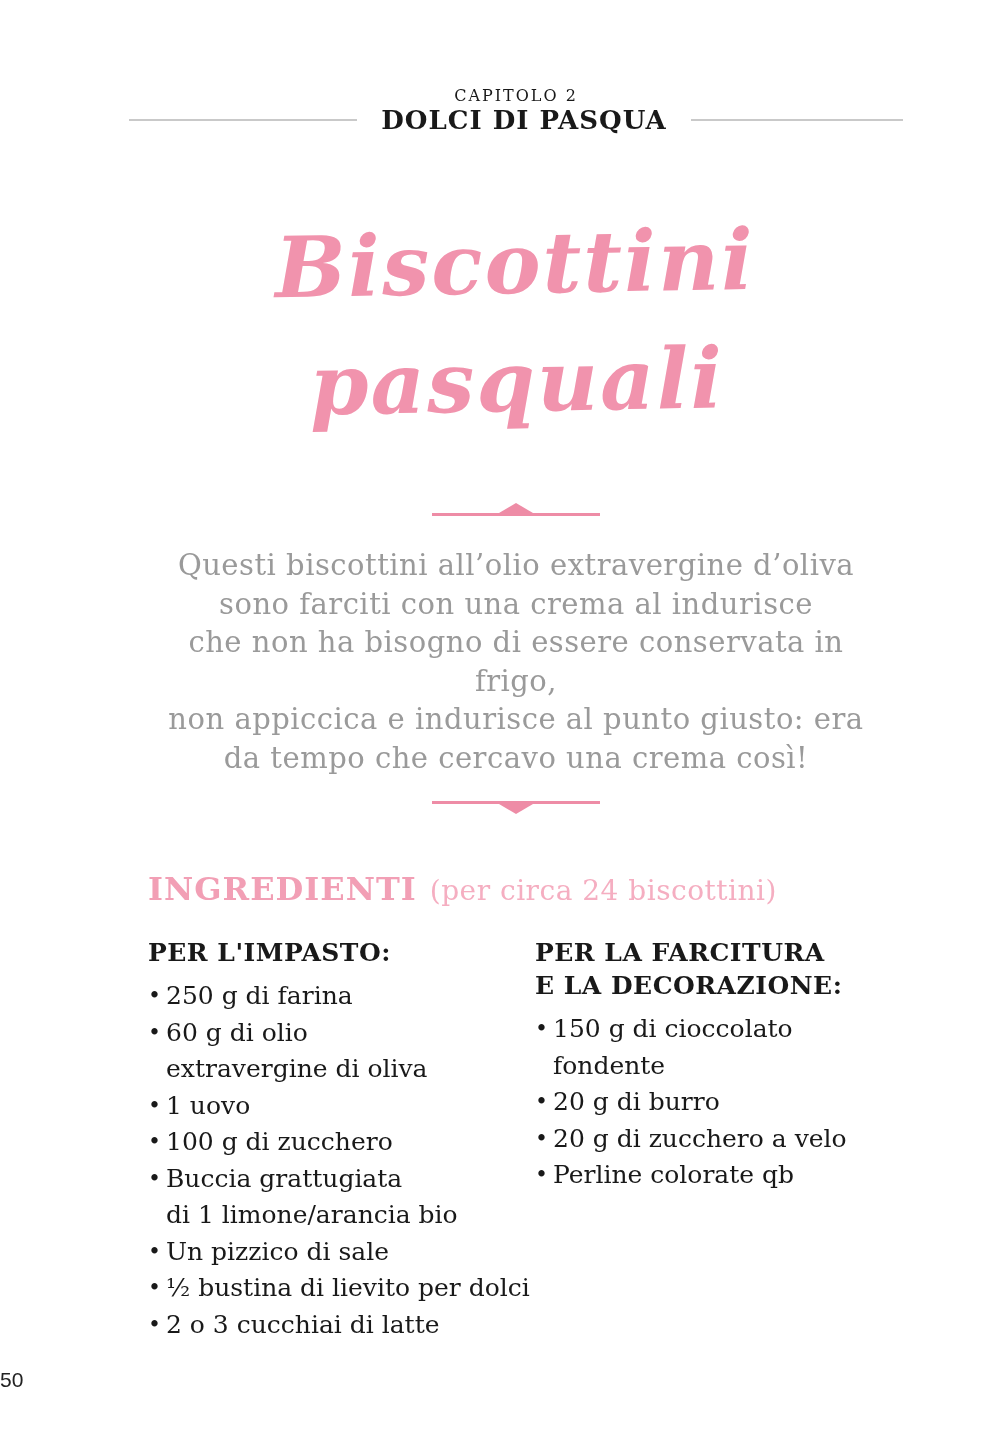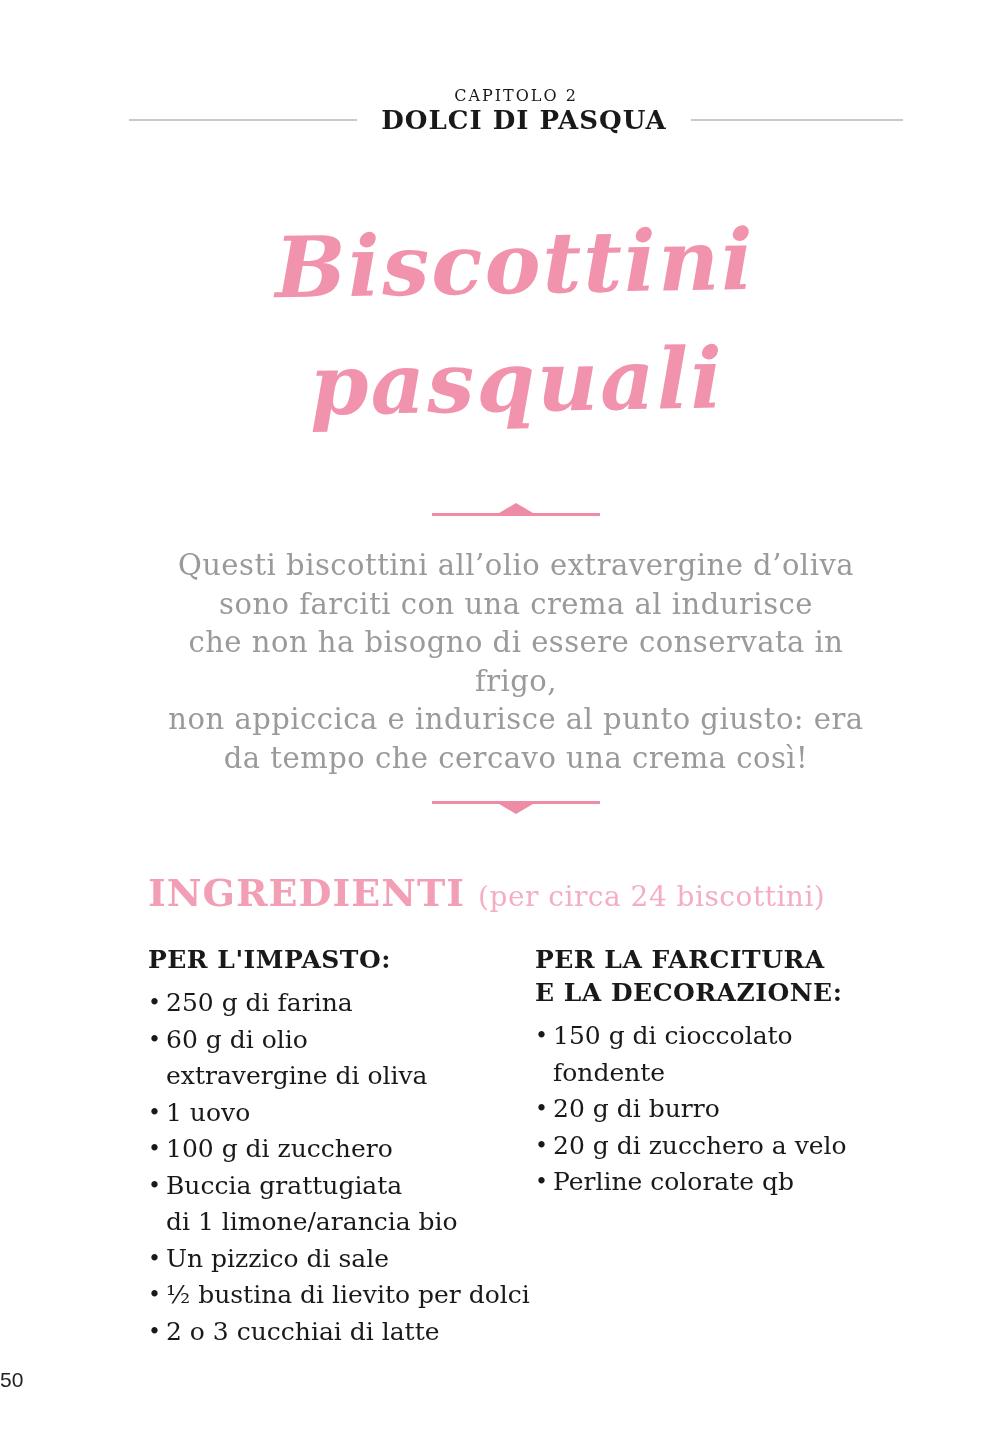--- a/index.html
+++ b/index.html
@@ -73,21 +73,21 @@
     line-height:38.5px;
     letter-spacing:0.5px;
     color:var(--intro-gray);
   }
   
   .ingredients-heading{
     margin-top:66px;
     white-space:nowrap;
   }
   .ing-title{
-    font-size:38px;font-weight:bold;letter-spacing:1px;
+    font-size:32px;font-weight:bold;letter-spacing:1px;
     color:var(--heading-pink);
     text-align:right;
   }
   .ing-note{
     font-size:28px;letter-spacing:0.5px;
     color:var(--note-pink);
     margin-left:8px;
   }
   
   .columns{

